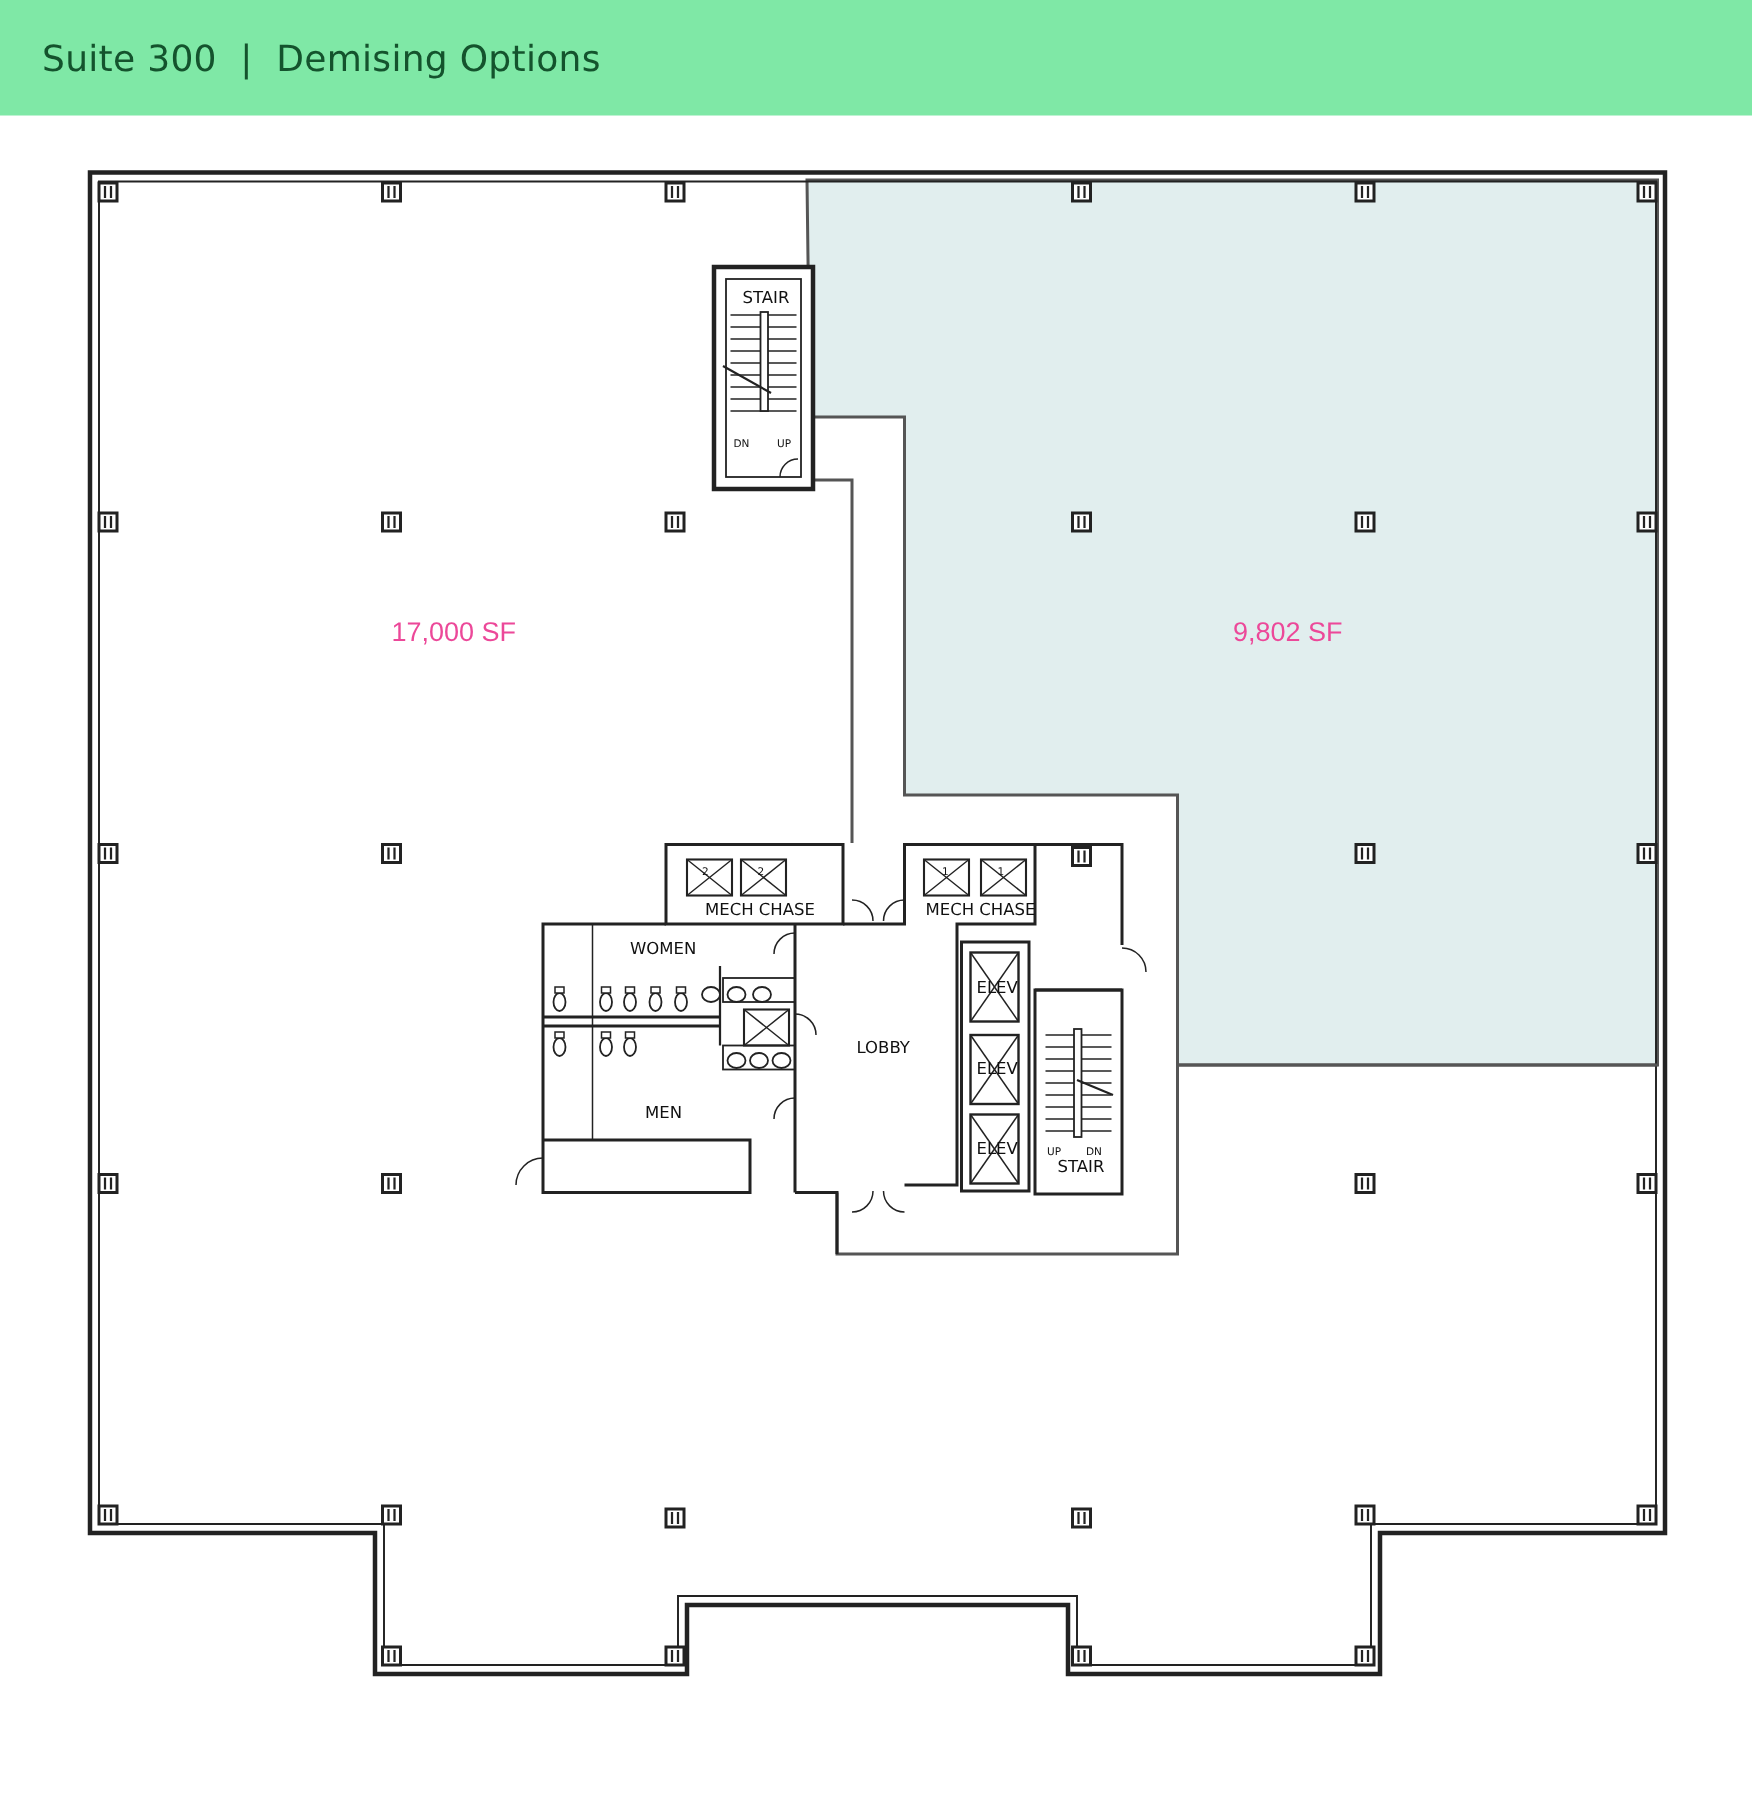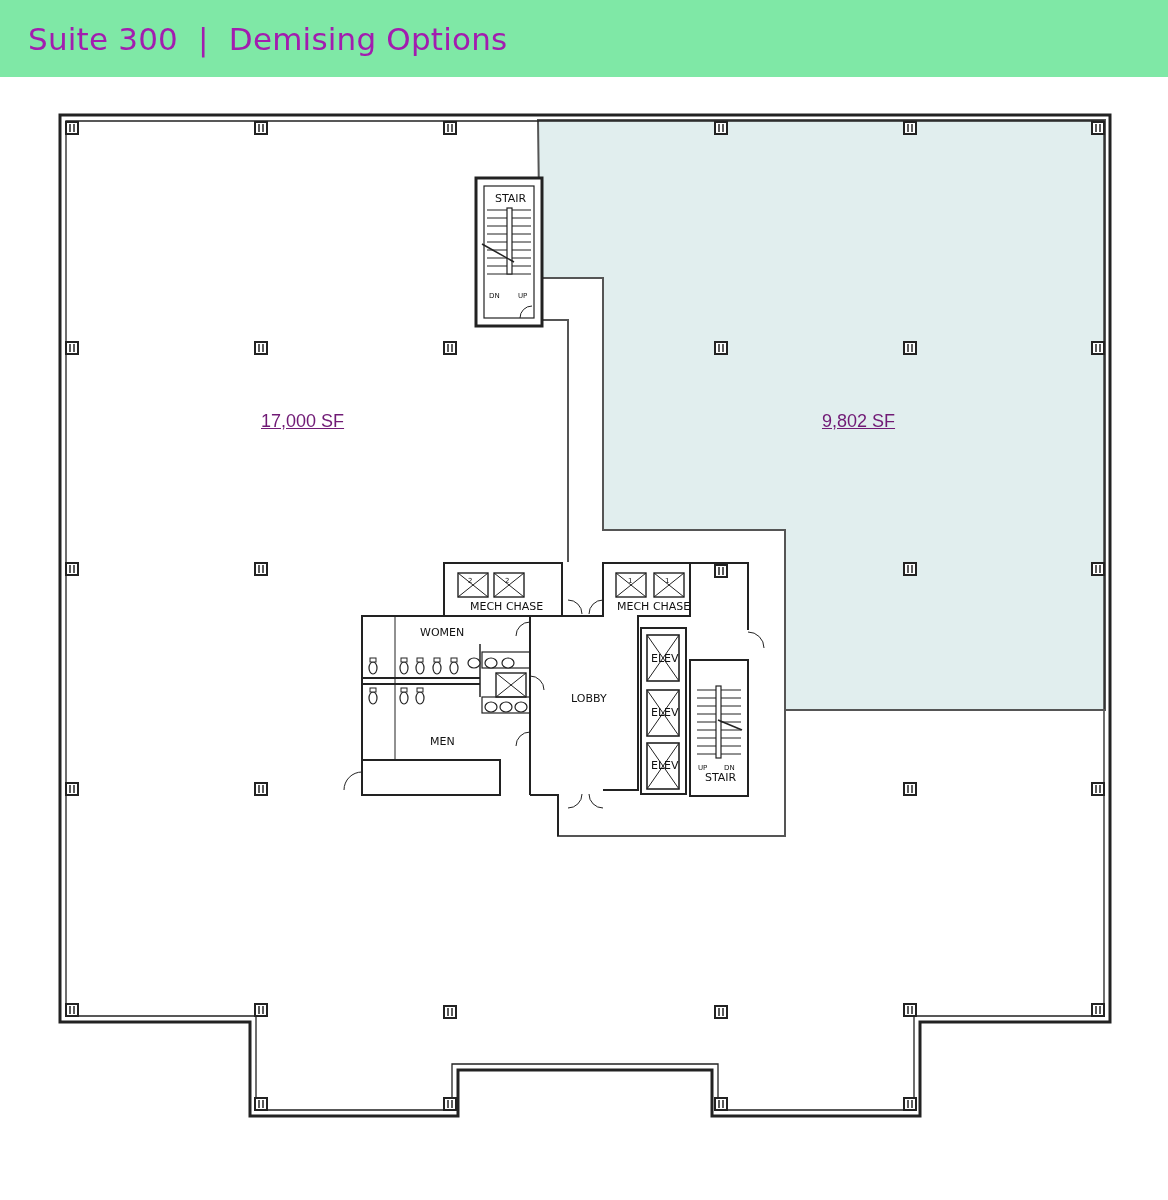--- a/index.html
+++ b/index.html
@@ -1,20 +1,20 @@
 <!DOCTYPE html>
 <html><head>
 <meta charset="utf-8">
 <style>
   html, body { margin:0; padding:0; background:#ffffff; }
   body { width:1168px; height:1200px; position:relative; overflow:hidden; font-family:"Liberation Sans", sans-serif; }
   .header { position:absolute; left:0; top:0; width:1168px; height:77px; background:#7fe8a6; display:flex; align-items:center; }
-  .header-title { color:#a21caf; font-size:31px; font-family:"DejaVu Sans", sans-serif; margin-left:28px; letter-spacing:0.2px; white-space:pre; }
+  .header-title { color:#14532d; font-size:24px; font-family:"DejaVu Sans", sans-serif; margin-left:28px; letter-spacing:0.2px; white-space:pre; }
   .plan { position:absolute; left:0; top:0; width:1168px; height:1200px; }
-  .area-label { position:absolute; font-family:"Liberation Sans", sans-serif; font-size:18px; color:#701a75;text-decoration:underline; }
+  .area-label { position:absolute; font-family:"Liberation Sans", sans-serif; font-size:18px; color:#ec4899; }
   .room-label { font-family:"DejaVu Sans", sans-serif; font-size:11px; fill:#111; }
 </style>
 </head>
 <body>
 
 <div class="header">
   <span class="header-title">Suite 300  |  Demising Options</span>
 </div>
 
 <svg class="plan" width="1168" height="1200" viewBox="0 0 1168 1200" xmlns="http://www.w3.org/2000/svg">

